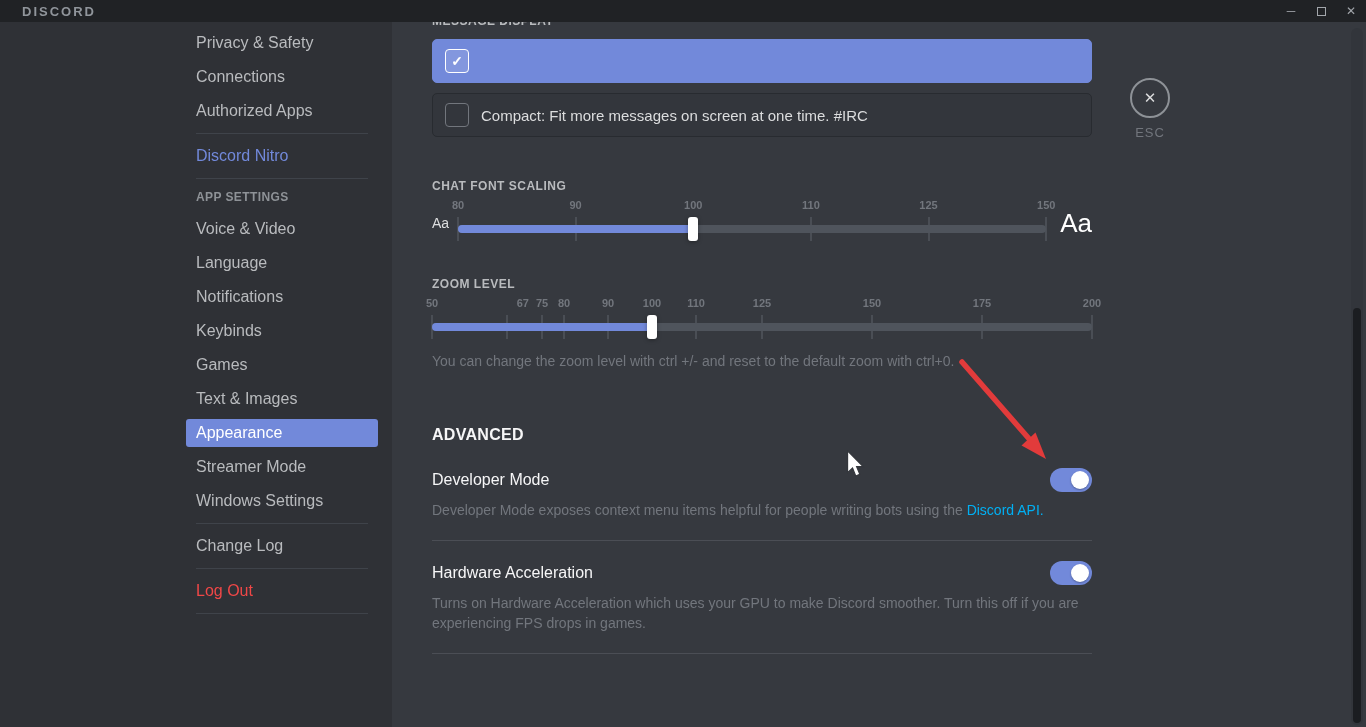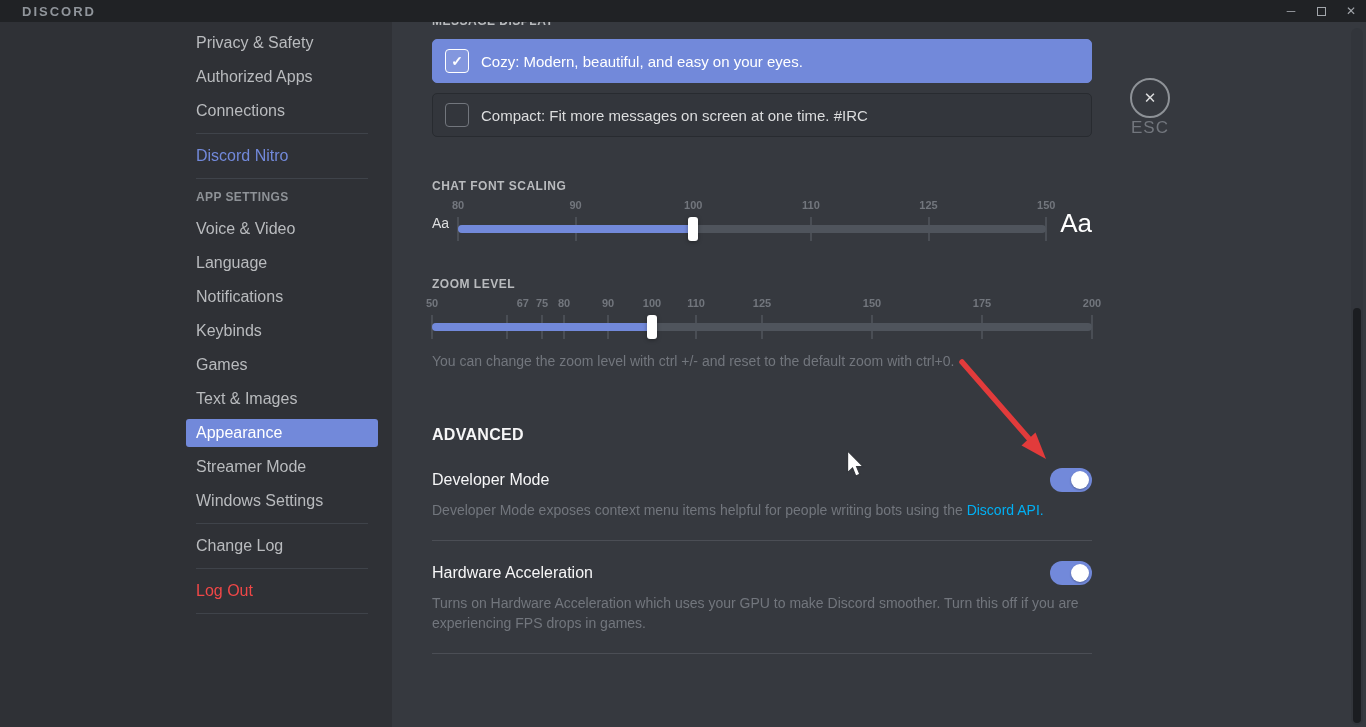--- a/index.html
+++ b/index.html
@@ -113,21 +113,21 @@
   }
   .toggle.on .knob { left:auto; right:3px; }
 
   
   .esc-wrap { position:absolute; left:736px; top:56px; width:44px; text-align:center; }
   .esc-circle {
     width:40px; height:40px; border-radius:50%; border:2px solid #8e9297; margin:0 auto;
     display:flex; align-items:center; justify-content:center; color:#dcddde;
     font-size:15px; cursor:pointer;
   }
-  .esc-label { margin-top:0; font-size:17px; letter-spacing:1px; color:#72767d; }
+  .esc-label { margin-top:7px; font-size:13px; letter-spacing:1px; color:#72767d; }
 
   
   .scroll-track { position:absolute; top:6px; right:3px; bottom:2px; width:12px; border-radius:6px; background:#32353b; }
   .scroll-thumb { position:absolute; top:286px; bottom:4px; right:5px; width:8px; border-radius:4px; background:#1b1d21; cursor:pointer; }
 
   
   .anno-arrow { position:absolute; top:0; left:0; width:1366px; height:727px; pointer-events:none; z-index:60; }
   .cursor { position:absolute; left:846px; top:450px; z-index:70; pointer-events:none; }
 </style>
 </head>
@@ -144,22 +144,22 @@
     </div>
     <div class="win-btn">
       <span>✕</span>
     </div>
   </div>
 </div>
 
 <div class="sidebar">
   <div class="side-nav" id="side-nav">
       <div class="side-item">Privacy &amp; Safety</div>
+      <div class="side-item">Connections</div>
       <div class="side-item">Authorized Apps</div>
-      <div class="side-item">Connections</div>
       <div class="side-divider"></div>
       <div class="side-item nitro">Discord Nitro</div>
       <div class="side-divider"></div>
       <div class="side-header">APP SETTINGS</div>
       <div class="side-item">Voice &amp; Video</div>
       <div class="side-item">Language</div>
       <div class="side-item">Notifications</div>
       <div class="side-item">Keybinds</div>
       <div class="side-item">Games</div>
       <div class="side-item">Text &amp; Images</div>
@@ -174,21 +174,20 @@
     </div>
 </div>
 
 <div class="main">
   <div class="settings-col">
 
     <div class="section-header msg-header">MESSAGE DISPLAY</div>
 
     <div class="display-option selected" id="opt-cozy">
       <span class="checkbox checked" id="cb-cozy">✓</span>
-      <span>Cozy: Modern, beautiful, and easy on your eyes.</span>
     </div>
 
     <div class="display-option" id="opt-compact">
       <span class="checkbox" id="cb-compact">✓</span>
       <span>Compact: Fit more messages on screen at one time. #IRC</span>
     </div>
 
     <div class="section-header scaling-header">CHAT FONT SCALING</div>
 
     <div class="slider-row">

